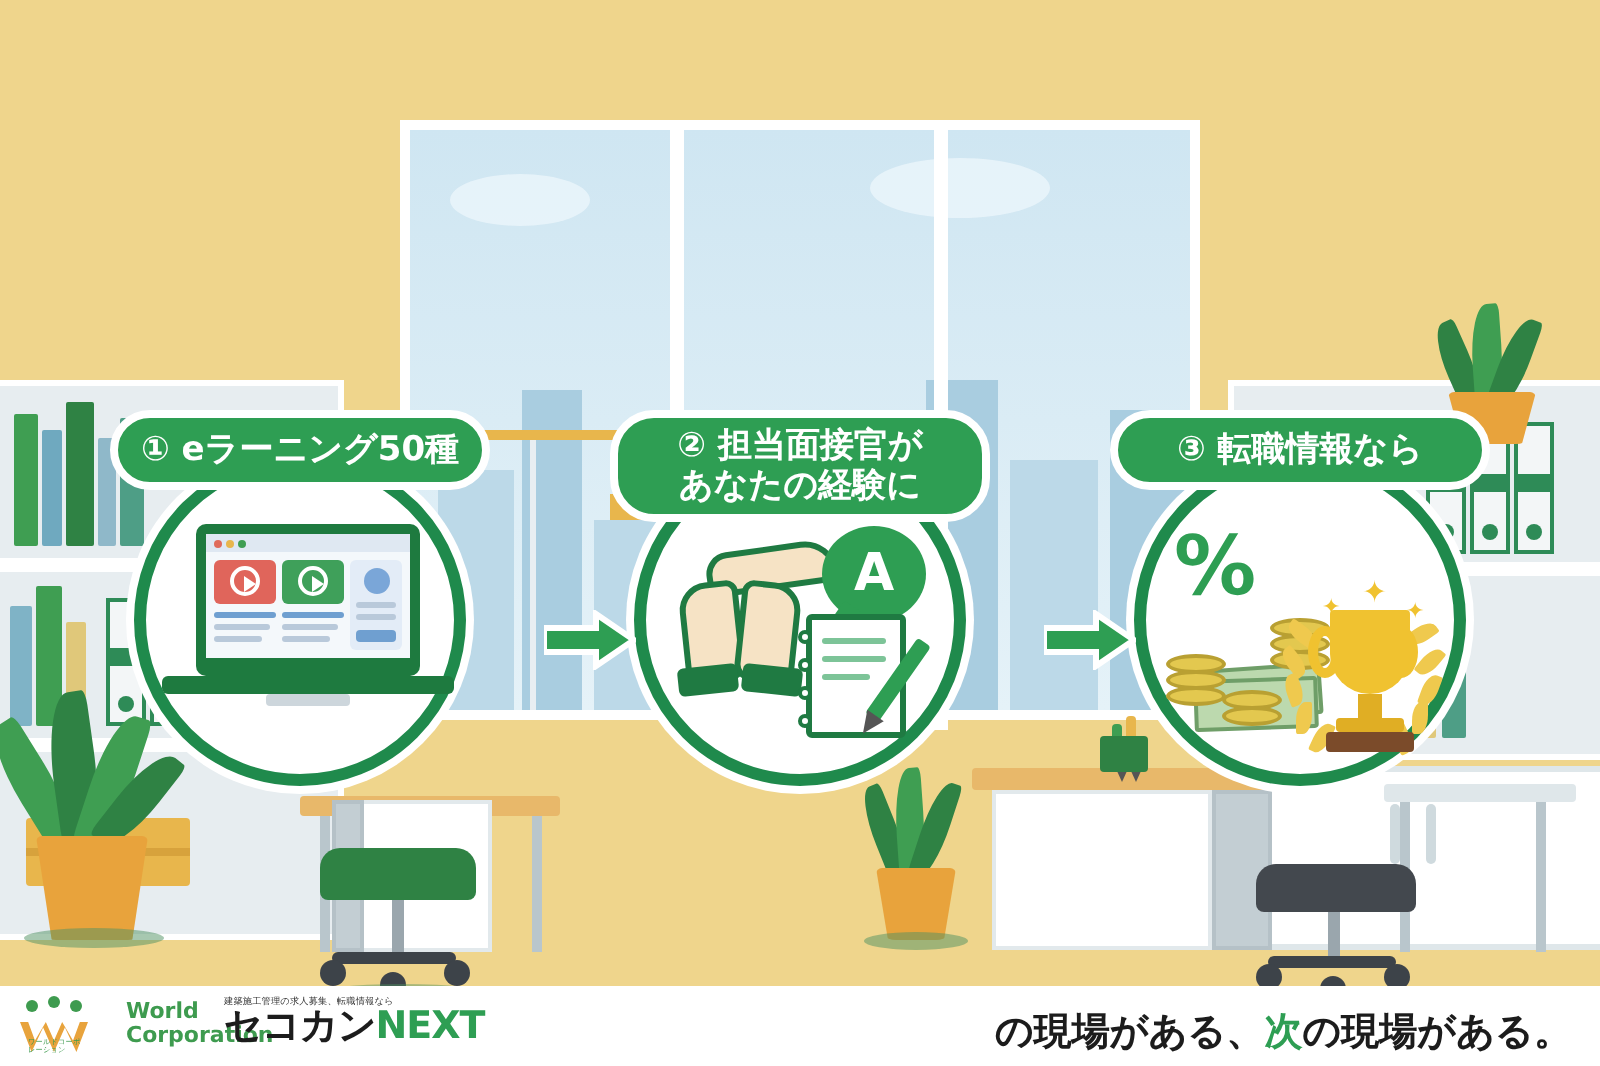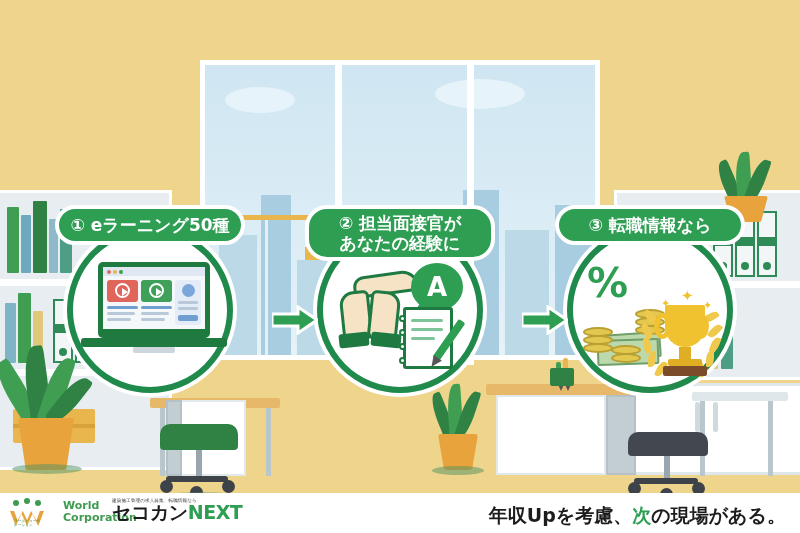--- a/index.html
+++ b/index.html
@@ -418,16 +418,16 @@
         <div>World</div>
         <div>Corporation</div>
       </div>
     </div>
 
     <div class="sk">
       <div class="sk-top">建築施工管理の求人募集、転職情報なら</div>
       <div class="sk-main"><span>セコカン</span><span class="nx">NEXT</span></div>
     </div>
 
-    <div class="tag"><span>年収Upを考慮、</span><span class="g">次</span><span>の現場がある。</span></div>
+    <div class="tag"><span>の現場がある、</span><span class="g">次</span><span>の現場がある。</span></div>
   </div>
 
 </div>
 
 </body></html>

